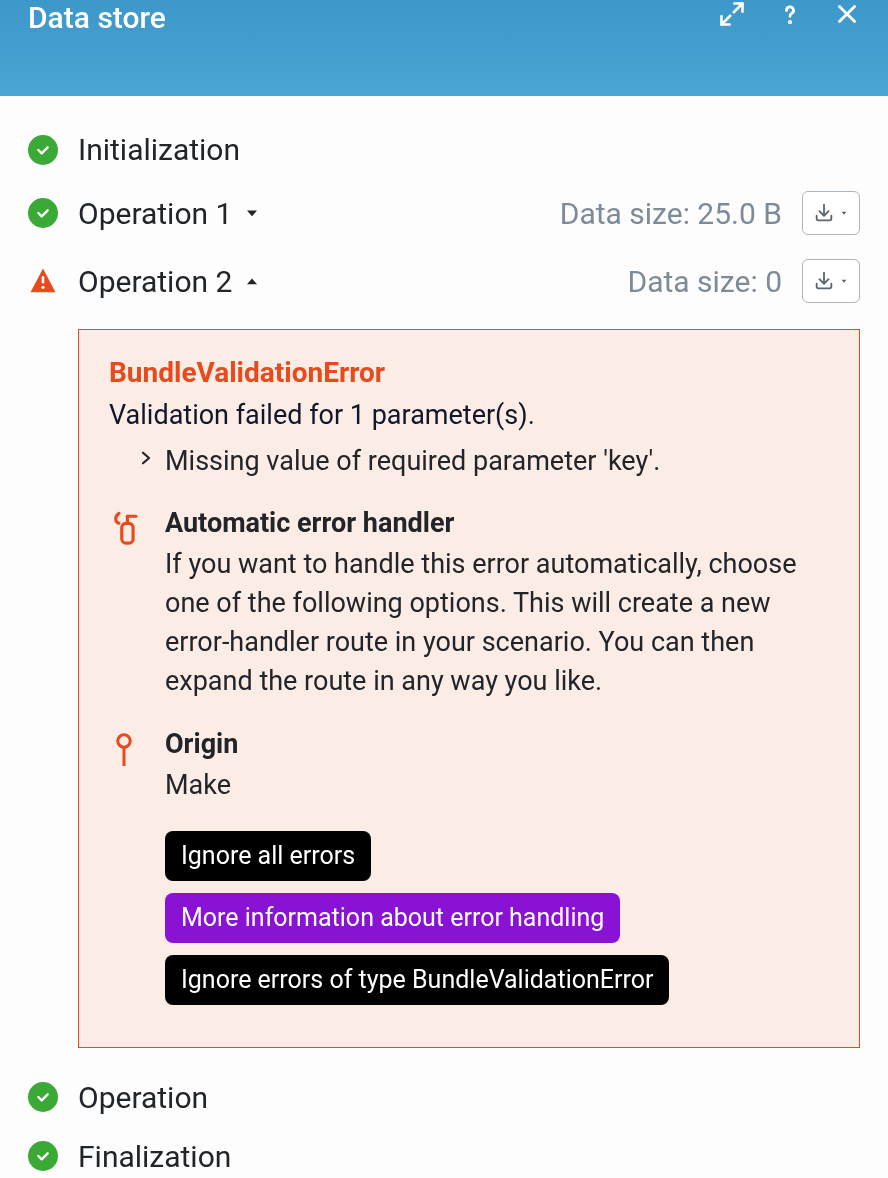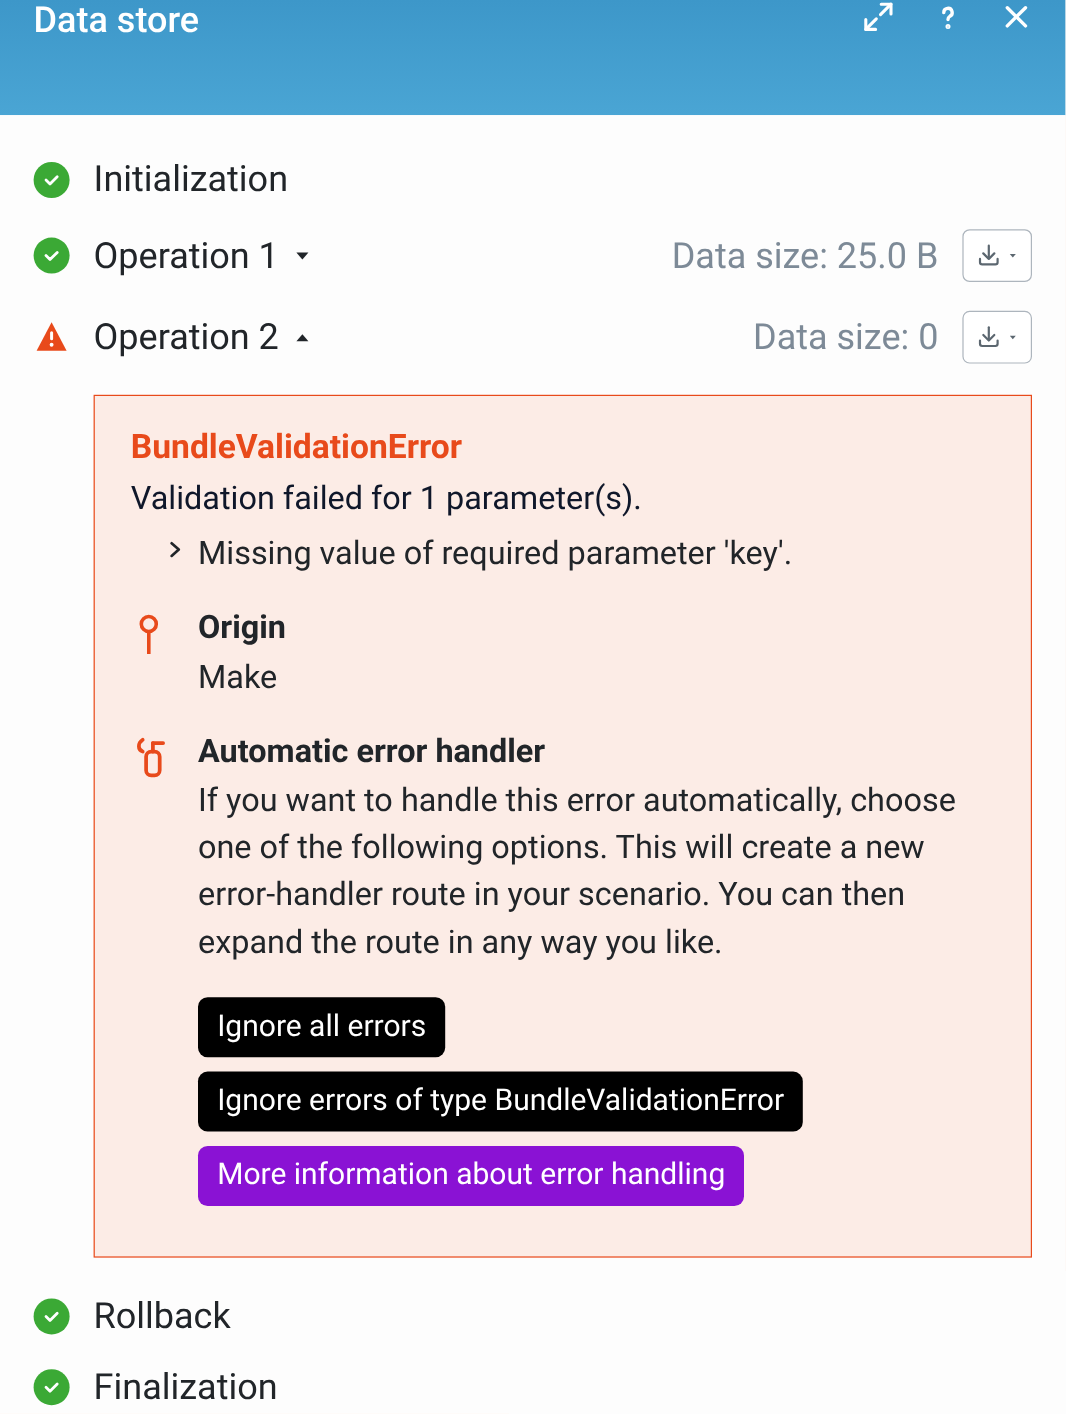--- a/index.html
+++ b/index.html
@@ -238,61 +238,61 @@
         <span>
           <svg width="18" height="24" viewBox="0 0 24 24" fill="none" stroke="#212529" stroke-width="3" stroke-linecap="round" stroke-linejoin="round">
               <polyline points="8 5 16 12 8 19"></polyline>
             </svg>
         </span>
         <span>Missing value of required parameter 'key'.</span>
       </div>
 
       <div class="section">
         <div class="section-icon">
+          <svg width="34" height="40" viewBox="0 0 24 28" fill="none" stroke="#e84a1b" stroke-width="2.2" stroke-linecap="round" stroke-linejoin="round">
+            <rect x="9" y="10" width="8" height="14" rx="3"></rect>
+            <line x1="13" y1="10" x2="13" y2="5"></line>
+            <path d="M13 5 h6"></path>
+            <path d="M7 3 c-3 2 -3 6 0 7"></path>
+          </svg>
+        </div>
+        <div class="section-body">
+          <div class="section-title">Automatic error handler</div>
+          <div class="section-text">If you want to handle this error automatically, choose one of the following options. This will create a new error-handler route in your scenario. You can then expand the route in any way you like.</div>
+        </div>
+      </div>
+
+      <div class="section">
+        <div class="section-icon">
           <svg width="30" height="42" viewBox="0 0 24 32" fill="none" stroke="#e84a1b" stroke-width="2.4">
             <circle cx="12" cy="8" r="5"></circle>
               <line x1="12" y1="13" x2="12" y2="28"></line>
           </svg>
         </div>
         <div class="section-body">
           <div class="section-title">Origin</div>
           <div class="section-text">Make</div>
         </div>
       </div>
 
-      <div class="section">
-        <div class="section-icon">
-          <svg width="34" height="40" viewBox="0 0 24 28" fill="none" stroke="#e84a1b" stroke-width="2.2" stroke-linecap="round" stroke-linejoin="round">
-            <rect x="9" y="10" width="8" height="14" rx="3"></rect>
-            <line x1="13" y1="10" x2="13" y2="5"></line>
-            <path d="M13 5 h6"></path>
-            <path d="M7 3 c-3 2 -3 6 0 7"></path>
-          </svg>
-        </div>
-        <div class="section-body">
-          <div class="section-title">Automatic error handler</div>
-          <div class="section-text">If you want to handle this error automatically, choose one of the following options. This will create a new error-handler route in your scenario. You can then expand the route in any way you like.</div>
-        </div>
-      </div>
-
       <div class="btn-col">
         <span class="pill pill-orange">Ignore all errors</span>
+        <span class="pill pill-purple">More information about error handling</span>
         <span class="pill pill-orange">Ignore errors of type BundleValidationError</span>
-        <span class="pill pill-purple">More information about error handling</span>
       </div>
     </div>
 
     <div class="step-row">
       <span class="status-circle">
         <svg viewBox="0 0 24 24" fill="none" stroke="#fff" stroke-width="3.5" stroke-linecap="round" stroke-linejoin="round">
             <polyline points="5 12 10 17 19 8"></polyline>
           </svg>
       </span>
       <div class="step-title">
-        <span>Rollback</span>
+        <span>Operation</span>
       </div>
     </div>
 
     <div class="step-row">
       <span class="status-circle">
         <svg viewBox="0 0 24 24" fill="none" stroke="#fff" stroke-width="3.5" stroke-linecap="round" stroke-linejoin="round">
             <polyline points="5 12 10 17 19 8"></polyline>
           </svg>
       </span>
       <div class="step-title">

